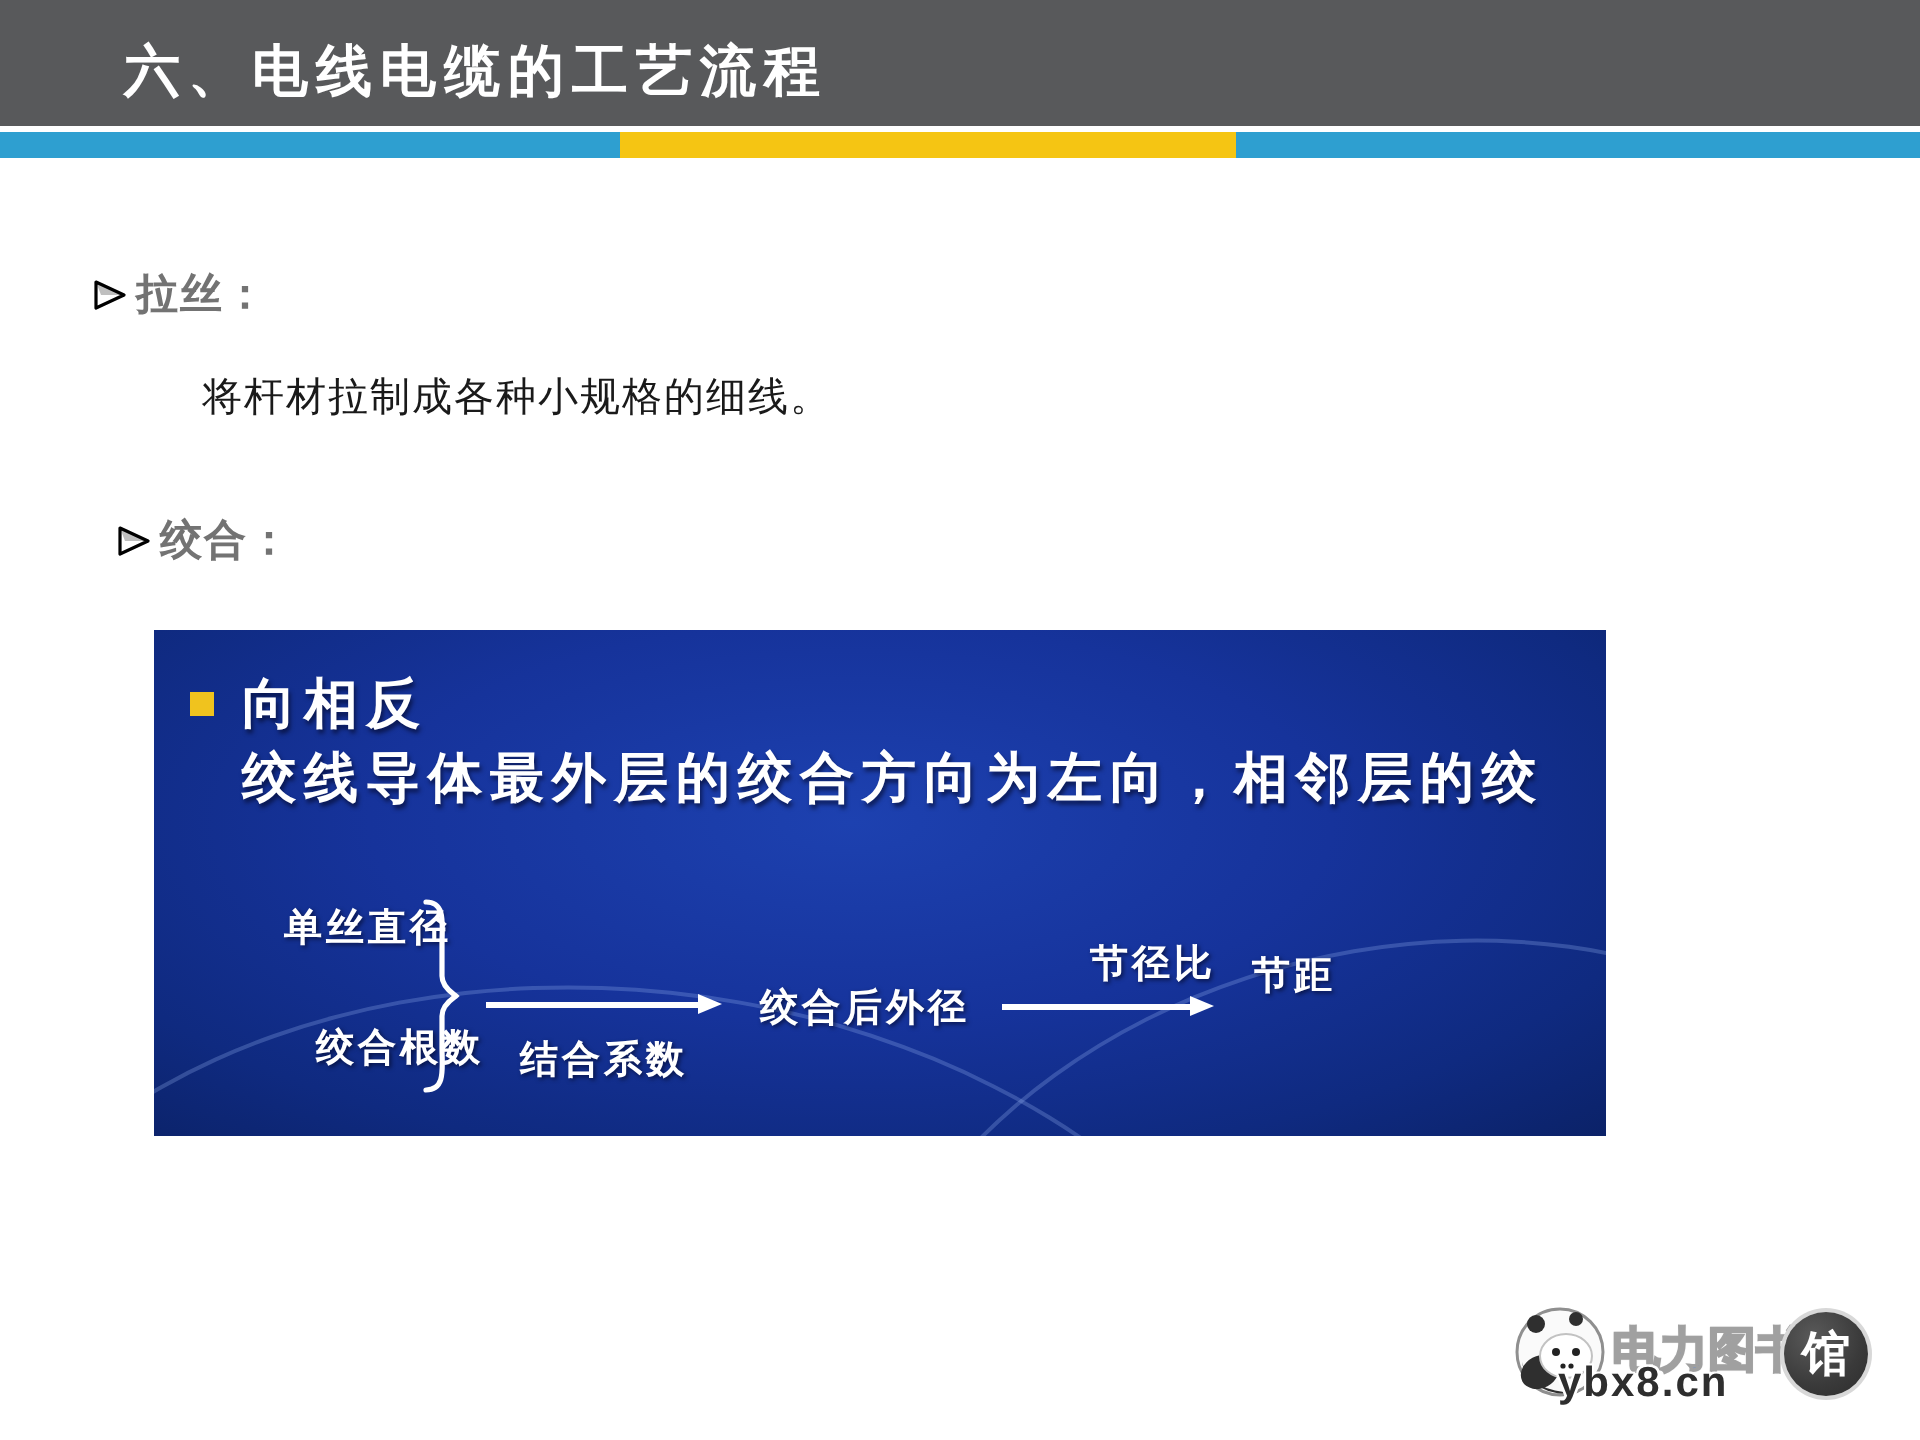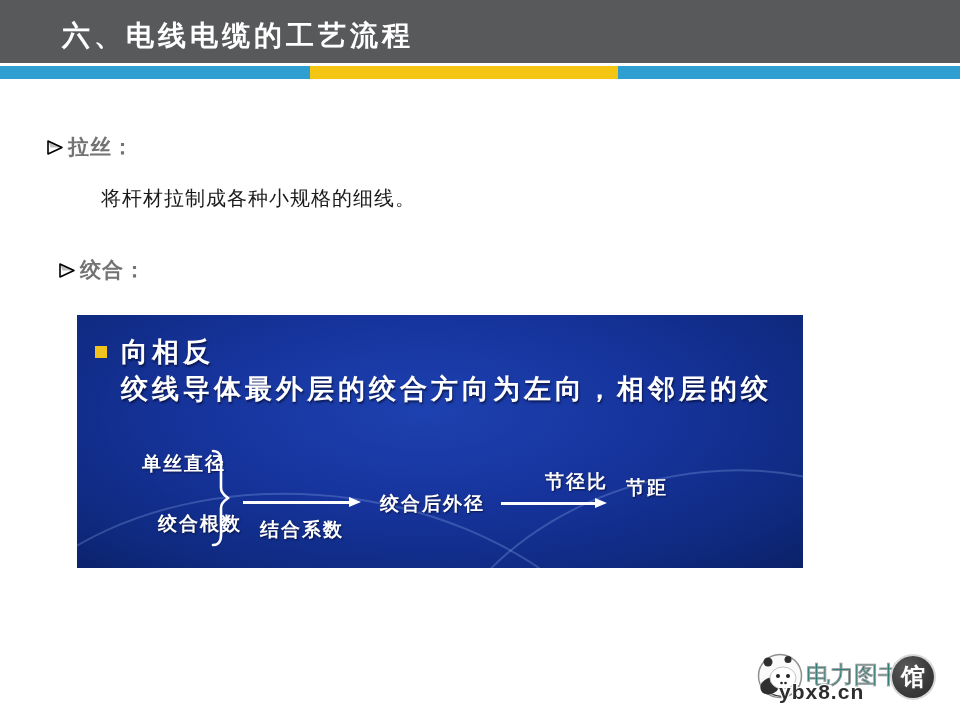--- a/index.html
+++ b/index.html
@@ -56,22 +56,22 @@
   .flow-arrow::after{
     content:"";position:absolute;right:-12px;top:-7px;width:0;height:0;
     border-left:12px solid #ffffff;border-top:5.5px solid transparent;border-bottom:5.5px solid transparent;
   }
   .arrow1{left:166px;top:186px;width:106px;}
   .arrow2{left:424px;top:187px;width:94px;}
   
   .wm{position:absolute;font-family:"Liberation Sans","DejaVu Sans",sans-serif;}
   .wm-logo{left:757px;top:653px;width:46px;height:46px;}
   .wm-name{
-    left:806px;top:659px;font-size:24px;font-weight:normal;letter-spacing:0px;
-    color:#0f766e;-webkit-text-stroke:1px #a0a0a0;text-shadow:0 0 1px #b5b5b5;white-space:nowrap;
+    left:806px;top:659px;font-size:24px;font-weight:bold;letter-spacing:0px;
+    color:#3b82f6;-webkit-text-stroke:1px #a0a0a0;text-shadow:0 0 1px #b5b5b5;white-space:nowrap;
   }
   .wm-badge{
     left:892px;top:656px;width:42px;height:42px;border-radius:50%;
     background:radial-gradient(circle at 35% 30%, #5a5a5a 0%, #3a3a3a 60%, #2c2c2c 100%);
     color:#fff;font-size:24px;font-weight:bold;display:flex;align-items:center;justify-content:center;
     box-shadow:0 0 0 2px #d8d8d8;
   }
   .wm-url{
     left:779px;top:680px;font-size:21px;font-weight:bold;color:#2e2e2e;letter-spacing:1px;
     text-shadow:-1px -1px 0 #fff,1px -1px 0 #fff,-1px 1px 0 #fff,1px 1px 0 #fff;white-space:nowrap;text-align:right;

